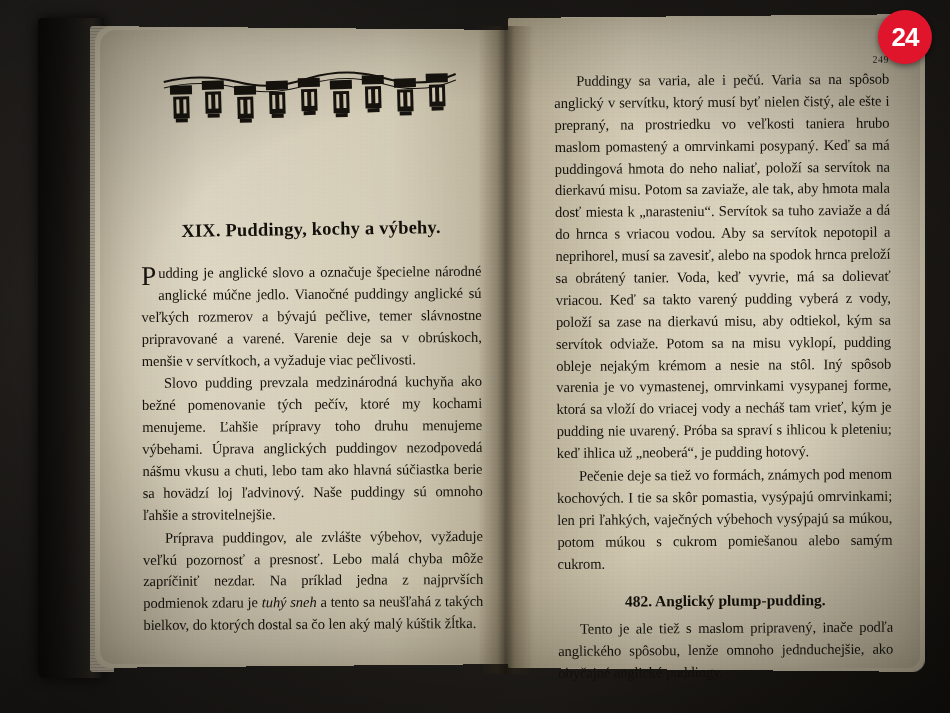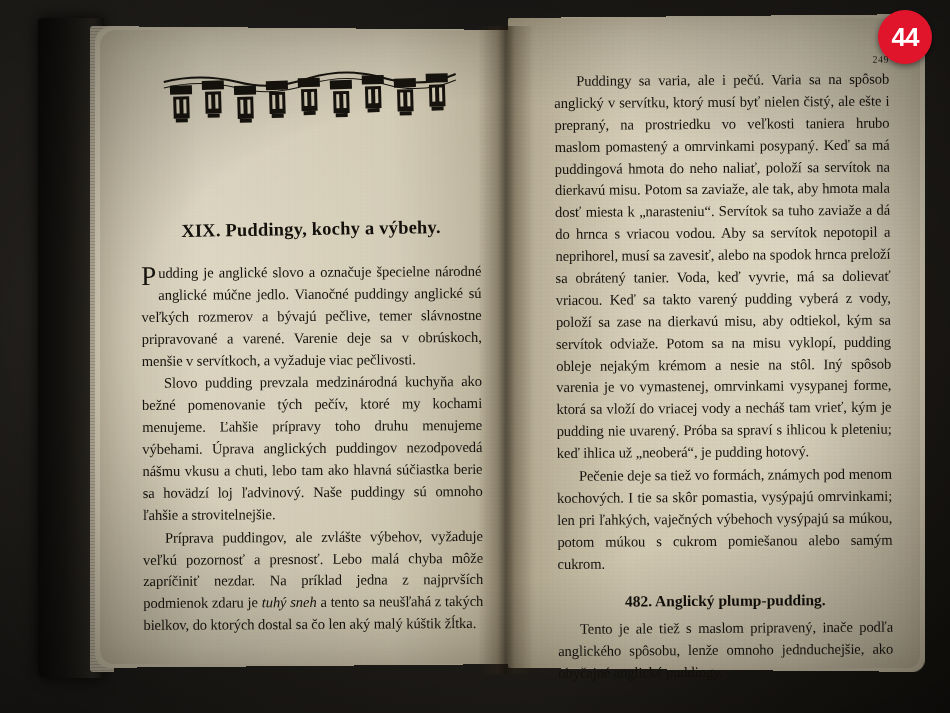--- a/index.html
+++ b/index.html
@@ -366,14 +366,14 @@
 
       <p class="body">Tento je ale tiež s maslom pripravený, inače podľa anglického spôsobu, lenže omnoho jednduchejšie, ako obyčajné anglické puddingy.</p>
     </div>
 
     <div class="gutter"></div>
   </div>
 
   <div class="grain"></div>
   <div class="vignette"></div>
 
-  <div class="badge">44</div>
+  <div class="badge">24</div>
 </div>
 
 </body></html>

